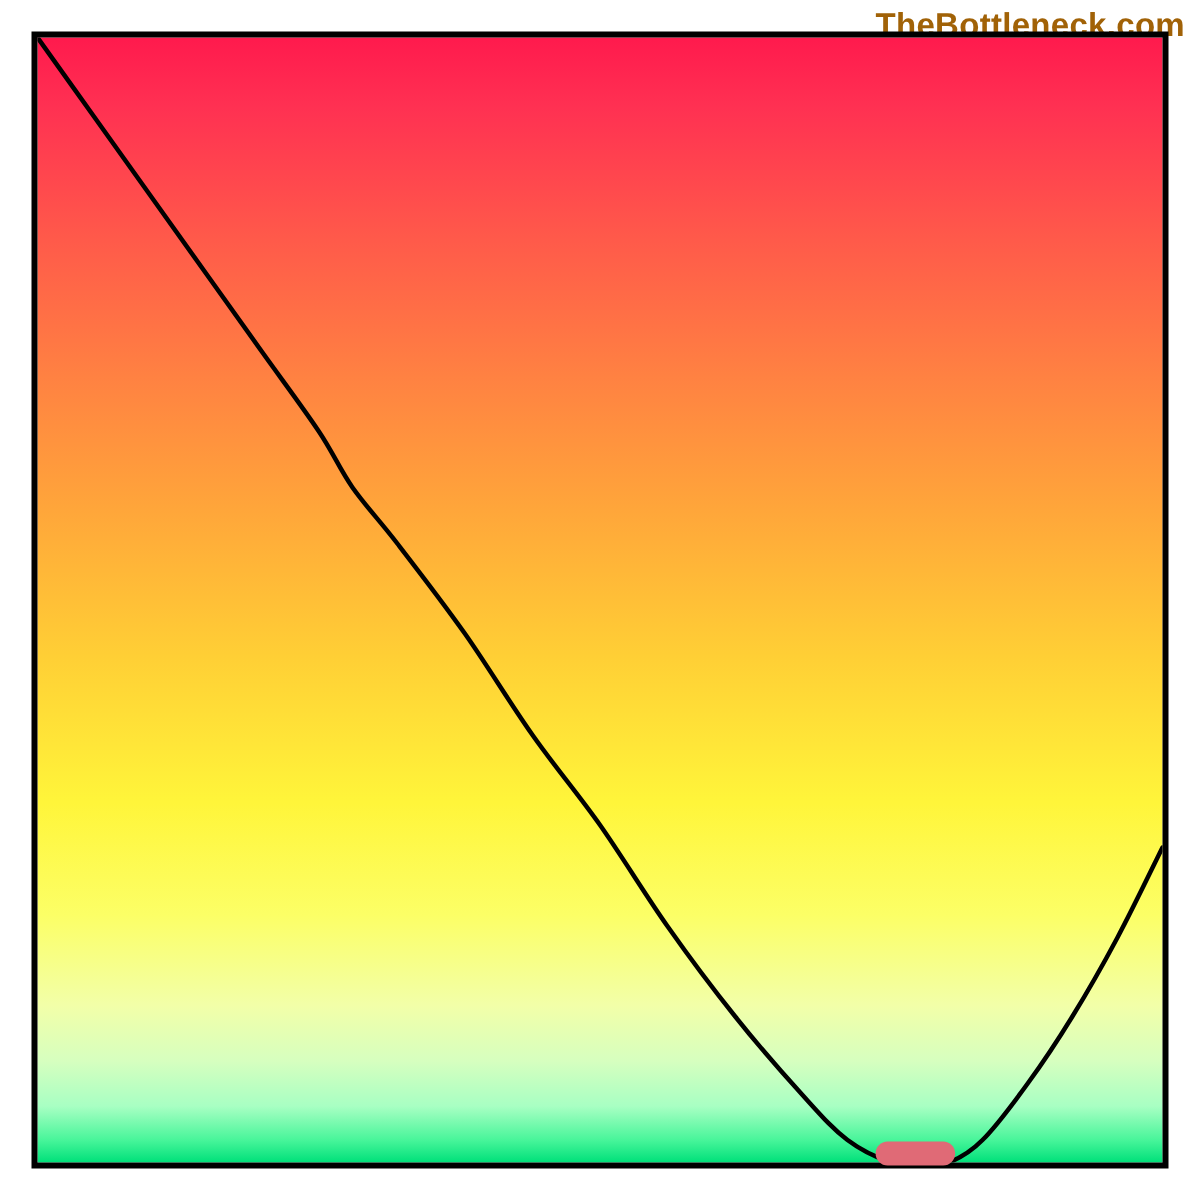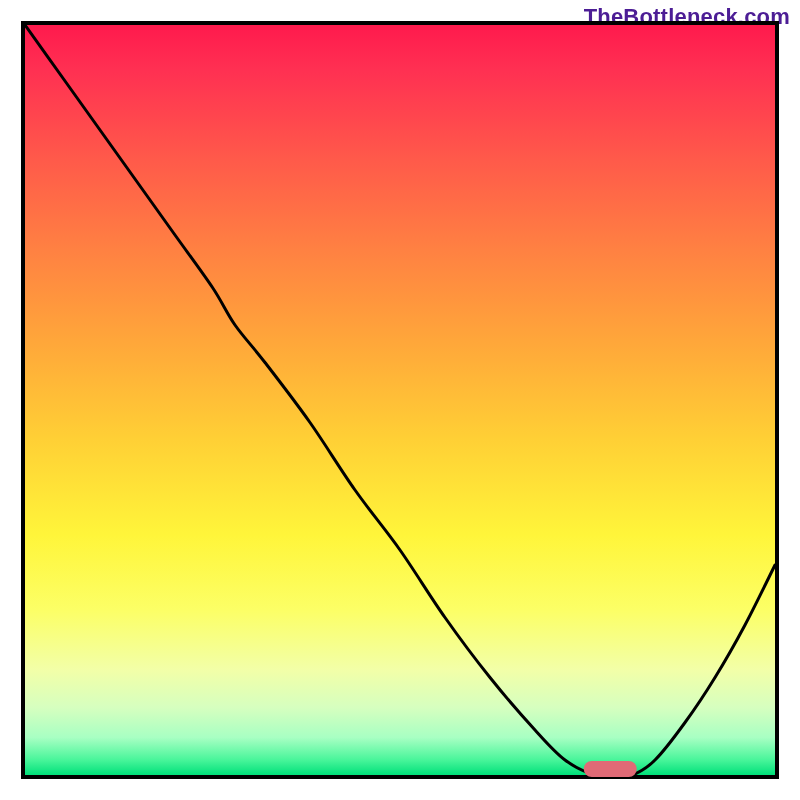--- a/index.html
+++ b/index.html
@@ -5,21 +5,21 @@
   * { margin: 0; padding: 0; box-sizing: border-box; }
   html, body { width: 800px; height: 800px; overflow: hidden; background: #fff; }
   .wrap { position: relative; width: 800px; height: 800px; }
   .watermark {
     position: absolute;
     top: 4px;
     right: 10px;
     font-family: Arial, Helvetica, sans-serif;
     font-size: 22px;
     font-weight: 600;
-    color: #4c1d95;
+    color: #a16207;
     letter-spacing: 0.2px;
   }
   .frame {
     position: absolute;
     left: 21px;
     top: 21px;
     width: 758px;
     height: 758px;
     border: 4px solid #000;
     background: linear-gradient(to bottom,

